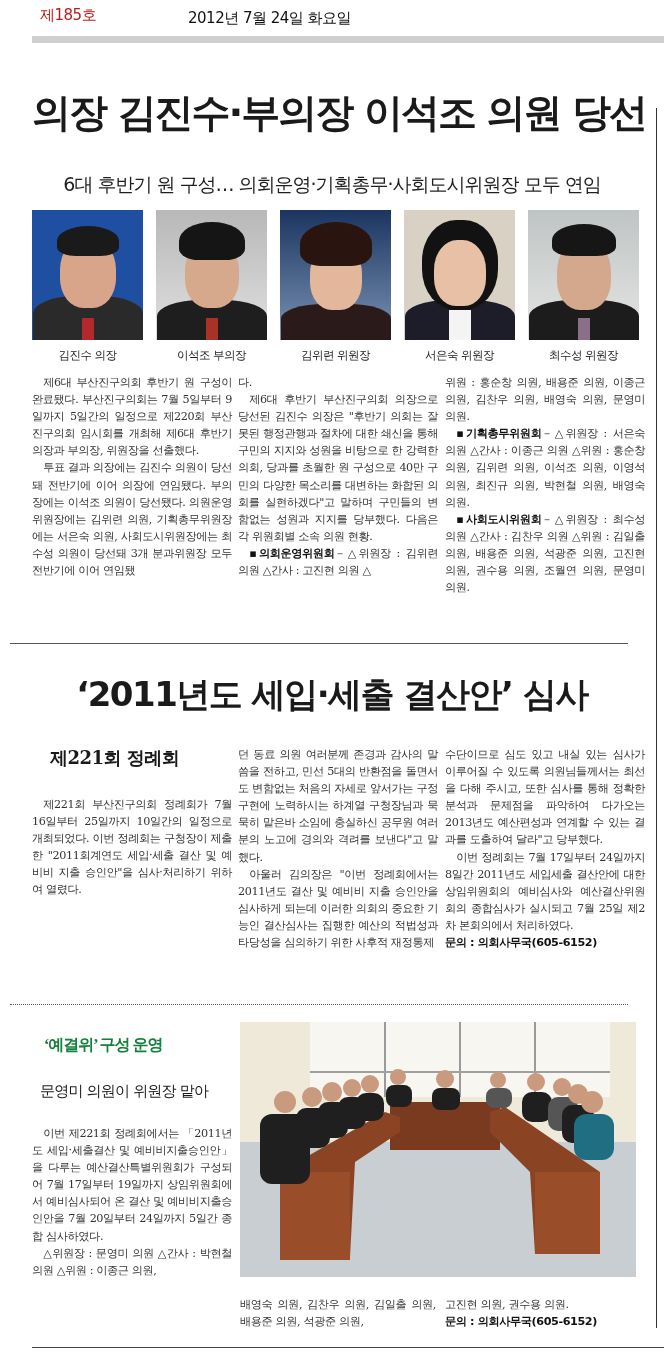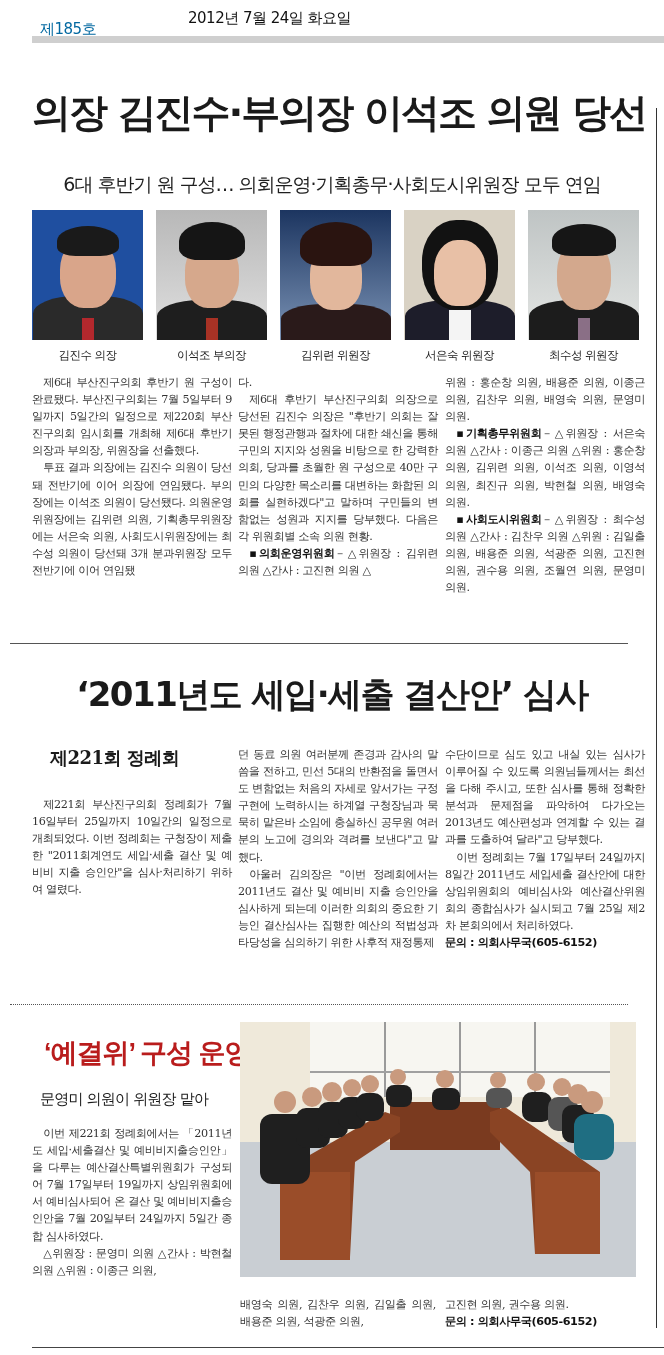--- a/index.html
+++ b/index.html
@@ -1,20 +1,20 @@
 <!DOCTYPE html>
 <html><head>
 <meta charset="utf-8">
 <style>
   * { box-sizing: border-box; margin: 0; padding: 0; }
   html, body { width: 664px; height: 1355px; background: #ffffff; overflow: hidden; }
   body { position: relative; font-family: "DejaVu Sans", sans-serif; color: #222; }
 
   .masthead { position: absolute; left: 0; top: 0; width: 664px; height: 44px; }
-  .issue { position: absolute; left: 40px; top: 20px; font-size: 15px; color: #0369a1; font-family: "DejaVu Sans", sans-serif; letter-spacing: -0.5px; }
+  .issue { position: absolute; left: 40px; top: 6px; font-size: 15px; color: #b91c1c; font-family: "DejaVu Sans", sans-serif; letter-spacing: -0.5px; }
   .date { position: absolute; left: 188px; top: 9px; font-size: 15px; color: #111; letter-spacing: -0.5px; }
   .topbar { position: absolute; left: 32px; top: 36px; width: 632px; height: 7px; background: #cfcfcf; }
   .right-rule { position: absolute; left: 656px; top: 108px; width: 1px; height: 1220px; background: #333; }
 
   .h1 { position: absolute; left: 0; top: 86px; width: 664px; text-align: center; font-size: 39px; font-weight: bold; letter-spacing: -2px; color: #1a1a1a; padding-left: 14px; }
   .sub { position: absolute; left: 0; top: 152px; width: 664px; text-align: center; font-size: 19px; color: #1f1f1f; letter-spacing: -1px; margin-top: 20px; }
 
   .photos { position: absolute; left: 32px; top: 210px; width: 606px; height: 150px; }
   .ph { position: absolute; top: 0; width: 111px; }
   .ph .img { width: 111px; height: 130px; position: relative; overflow: hidden; }
@@ -28,22 +28,22 @@
   .col p { text-indent: 1em; }
   .col p.noindent { text-indent: 0; }
   .col b.sq { font-family: "DejaVu Sans", sans-serif; font-weight: bold; color: #111; }
   .col .contact { font-family: "DejaVu Sans", sans-serif; font-weight: bold; color: #111; text-indent: 0; }
 
   .rule-solid { position: absolute; left: 10px; top: 643px; width: 618px; height: 1px; background: #555; }
   .h2 { position: absolute; left: 0; top: 672px; width: 664px; text-align: center; font-size: 34px; letter-spacing: -1.5px; color: #1a1a1a; }
   .h3 { position: absolute; left: 50px; top: 746px; font-family: "DejaVu Serif", serif; font-size: 18px; color: #1a1a1a; letter-spacing: -0.5px; }
   .rule-dot { position: absolute; left: 10px; top: 1004px; width: 618px; height: 0; border-top: 1px dotted #555; }
 
-  .h4 { position: absolute; left: 44px; top: 1035px; font-family: Liberation Sans, sans-serif; font-size: 27px; font-weight: bold; color: #b91c1c; letter-spacing: -1px; }
-  .h5 { position: absolute; left: 40px; top: 1082px; font-size: 15px; color: #1a1a1a; letter-spacing: -0.8px; margin-top: 8px; }
+  .h4 { position: absolute; left: 44px; top: 1035px; font-family: Liberation Serif, serif; font-size: 16px; font-weight: bold; color: #15803d; letter-spacing: -1px; }
+  .h5 { position: absolute; left: 40px; top: 1082px; font-size: 15px; color: #1a1a1a; letter-spacing: -0.8px; }
 
   .meeting { position: absolute; left: 240px; top: 1022px; width: 396px; height: 255px; overflow: hidden; background: #ece8dc; }
   .bottom-rule { position: absolute; left: 32px; top: 1347px; width: 632px; height: 1px; background: #444; }
 </style>
 </head>
 <body>
 
 <div class="masthead">
   <span class="issue">제185호</span>
   <span class="date">2012년 7월 24일 화요일</span>

